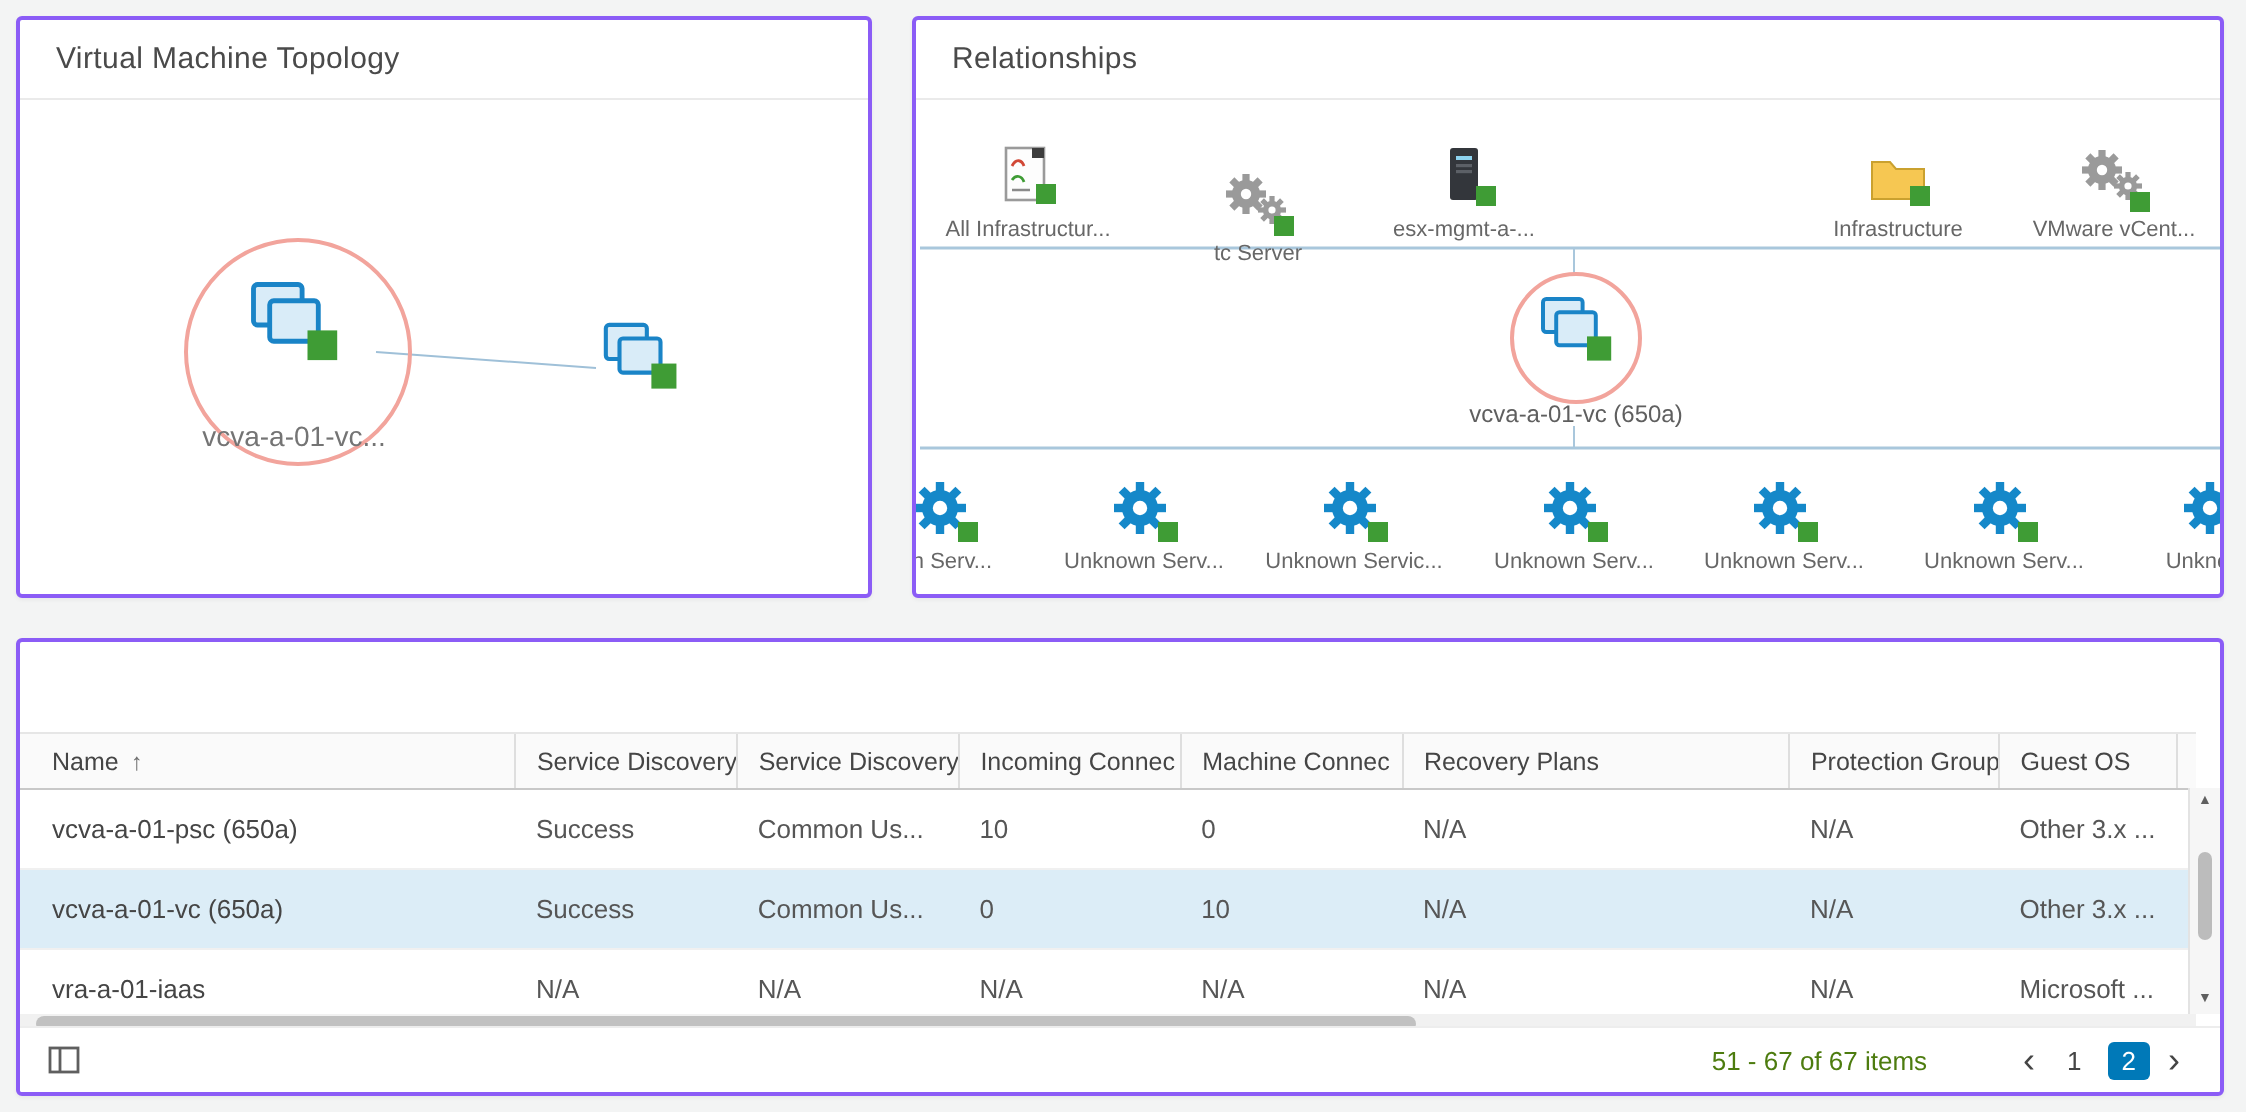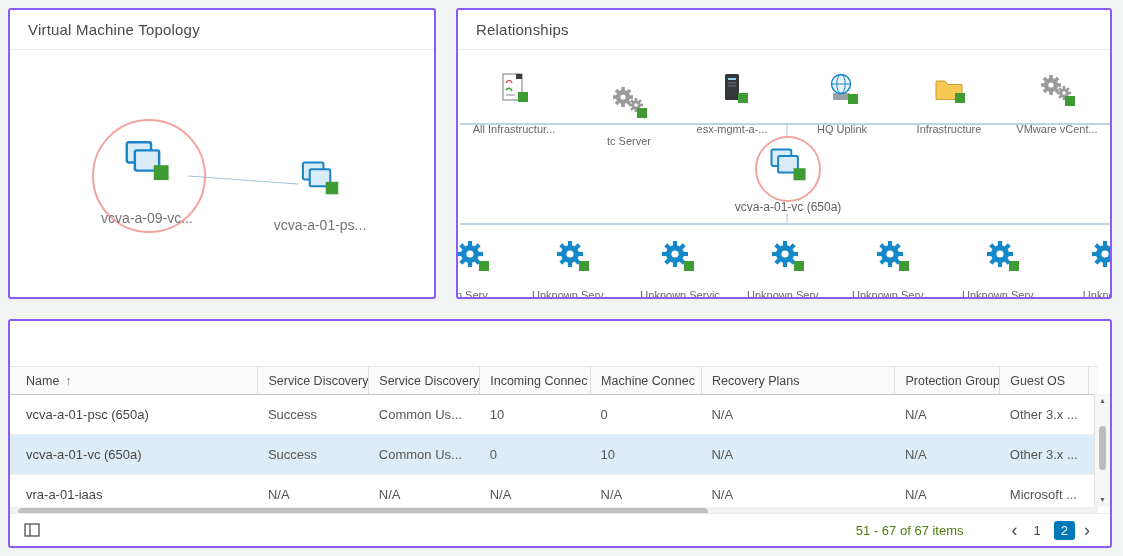--- a/index.html
+++ b/index.html
@@ -19,21 +19,21 @@
   .topo-label{position:absolute;text-align:center;font-size:14px;color:#747474;white-space:nowrap;}
 
   
   #relationships-card{left:456px;top:8px;width:656px;height:291px;}
   .rel-item{position:absolute;width:104px;text-align:center;}
   .rel-item .icon36{display:block;margin:0 auto;}
   .icon36{width:40px;height:36px;}
   .icon-lg{width:54px;height:49px;}
   .icon-md{width:46px;height:41px;}
   .icon-ctr{width:44px;height:40px;}
-  .rel-label{font-size:11px;color:#676767;margin-top:15px;white-space:nowrap;}
+  .rel-label{font-size:11px;color:#676767;margin-top:1px;white-space:nowrap;}
   .rel-ring{position:absolute;border:2px solid #f2a49c;border-radius:50%;box-sizing:border-box;}
   .rel-center-label{position:absolute;text-align:center;font-size:12px;color:#5f5f5f;white-space:nowrap;}
 
   
   #vm-card{left:8px;top:319px;width:1104px;height:229px;}
   #vm-card .card-header{height:45px;border-bottom:none;}
   .table-wrap{position:absolute;left:0;top:45px;width:1088px;height:141px;overflow:hidden;}
   table.grid{border-collapse:collapse;table-layout:fixed;width:1139px;}
   table.grid th{height:28px;background:#fafafa;border-top:1px solid #e6e6e6;border-bottom:1px solid #c8c8c8;
       font-size:12.5px;font-weight:400;color:#454545;text-align:left;padding:0 10px;
@@ -140,25 +140,24 @@
     <header class="card-header">
       <h2 class="card-title">Virtual Machine Topology</h2>
     </header>
     <svg class="overlay" width="428" height="291">
       <line x1="178" y1="166" x2="288" y2="174" stroke="#9fc0d8" stroke-width="1"></line>
     </svg>
     <div class="topo-ring" style="left:82px;top:109px;width:110px;height:110px;"></div>
     <svg class="topo-icon icon-lg" style="left:110px;top:128px;" viewBox="0 0 40 36">
         <use href="#sym-vm"></use>
       </svg>
-    <div class="topo-label" style="left:57px;top:200px;width:160px;">vcva-a-09-vc...</div>
+    <div class="topo-label" style="left:57px;top:200px;width:160px;">vcva-a-01-vc...</div>
     <svg class="topo-icon icon-md" style="left:287px;top:149px;" viewBox="0 0 40 36">
         <use href="#sym-vm"></use>
       </svg>
-    <div class="topo-label" style="left:230px;top:207px;width:160px;">vcva-a-01-ps...</div>
   </section>
 
   <section class="card" id="relationships-card">
     <header class="card-header">
       <h2 class="card-title">Relationships</h2>
     </header>
     <svg class="overlay" width="656" height="291">
       <line x1="2" y1="114" x2="654" y2="114" stroke="#a9c7dc" stroke-width="1.5"></line>
       <line x1="329" y1="114" x2="329" y2="127" stroke="#a9c7dc" stroke-width="1"></line>
       <line x1="329" y1="203" x2="329" y2="214" stroke="#a9c7dc" stroke-width="1"></line>
@@ -176,26 +175,20 @@
           <use href="#sym-gears"></use>
         </svg>
       <div class="rel-label">tc Server</div>
     </div>
     <div class="rel-item" style="left:222px;top:62px;">
       <svg class="icon36" viewBox="0 0 40 36">
           <use href="#sym-host"></use>
         </svg>
       <div class="rel-label">esx-mgmt-a-...</div>
     </div>
-    <div class="rel-item" style="left:332px;top:62px;">
-      <svg class="icon36" viewBox="0 0 40 36">
-          <use href="#sym-globe"></use>
-        </svg>
-      <div class="rel-label">HQ Uplink</div>
-    </div>
     <div class="rel-item" style="left:547px;top:62px;">
       <svg class="icon36" viewBox="0 0 40 36">
           <use href="#sym-gears"></use>
         </svg>
       <div class="rel-label">VMware vCent...</div>
     </div>
     <div class="rel-item" style="left:439px;top:62px;">
       <svg class="icon36" viewBox="0 0 40 36">
           <use href="#sym-folder"></use>
         </svg>
@@ -213,21 +206,21 @@
           <use href="#sym-service"></use>
         </svg>
       <div class="rel-label">wn Serv...</div>
     </div>
     <div class="rel-item" style="left:62px;top:228px;">
       <svg class="icon36" viewBox="0 0 40 36">
           <use href="#sym-service"></use>
         </svg>
       <div class="rel-label">Unknown Serv...</div>
     </div>
-    <div class="rel-item" style="left:167px;top:228px;text-align:right;">
+    <div class="rel-item" style="left:167px;top:228px;">
       <svg class="icon36" viewBox="0 0 40 36">
           <use href="#sym-service"></use>
         </svg>
       <div class="rel-label">Unknown Servic...</div>
     </div>
     <div class="rel-item" style="left:277px;top:228px;">
       <svg class="icon36" viewBox="0 0 40 36">
           <use href="#sym-service"></use>
         </svg>
       <div class="rel-label">Unknown Serv...</div>

